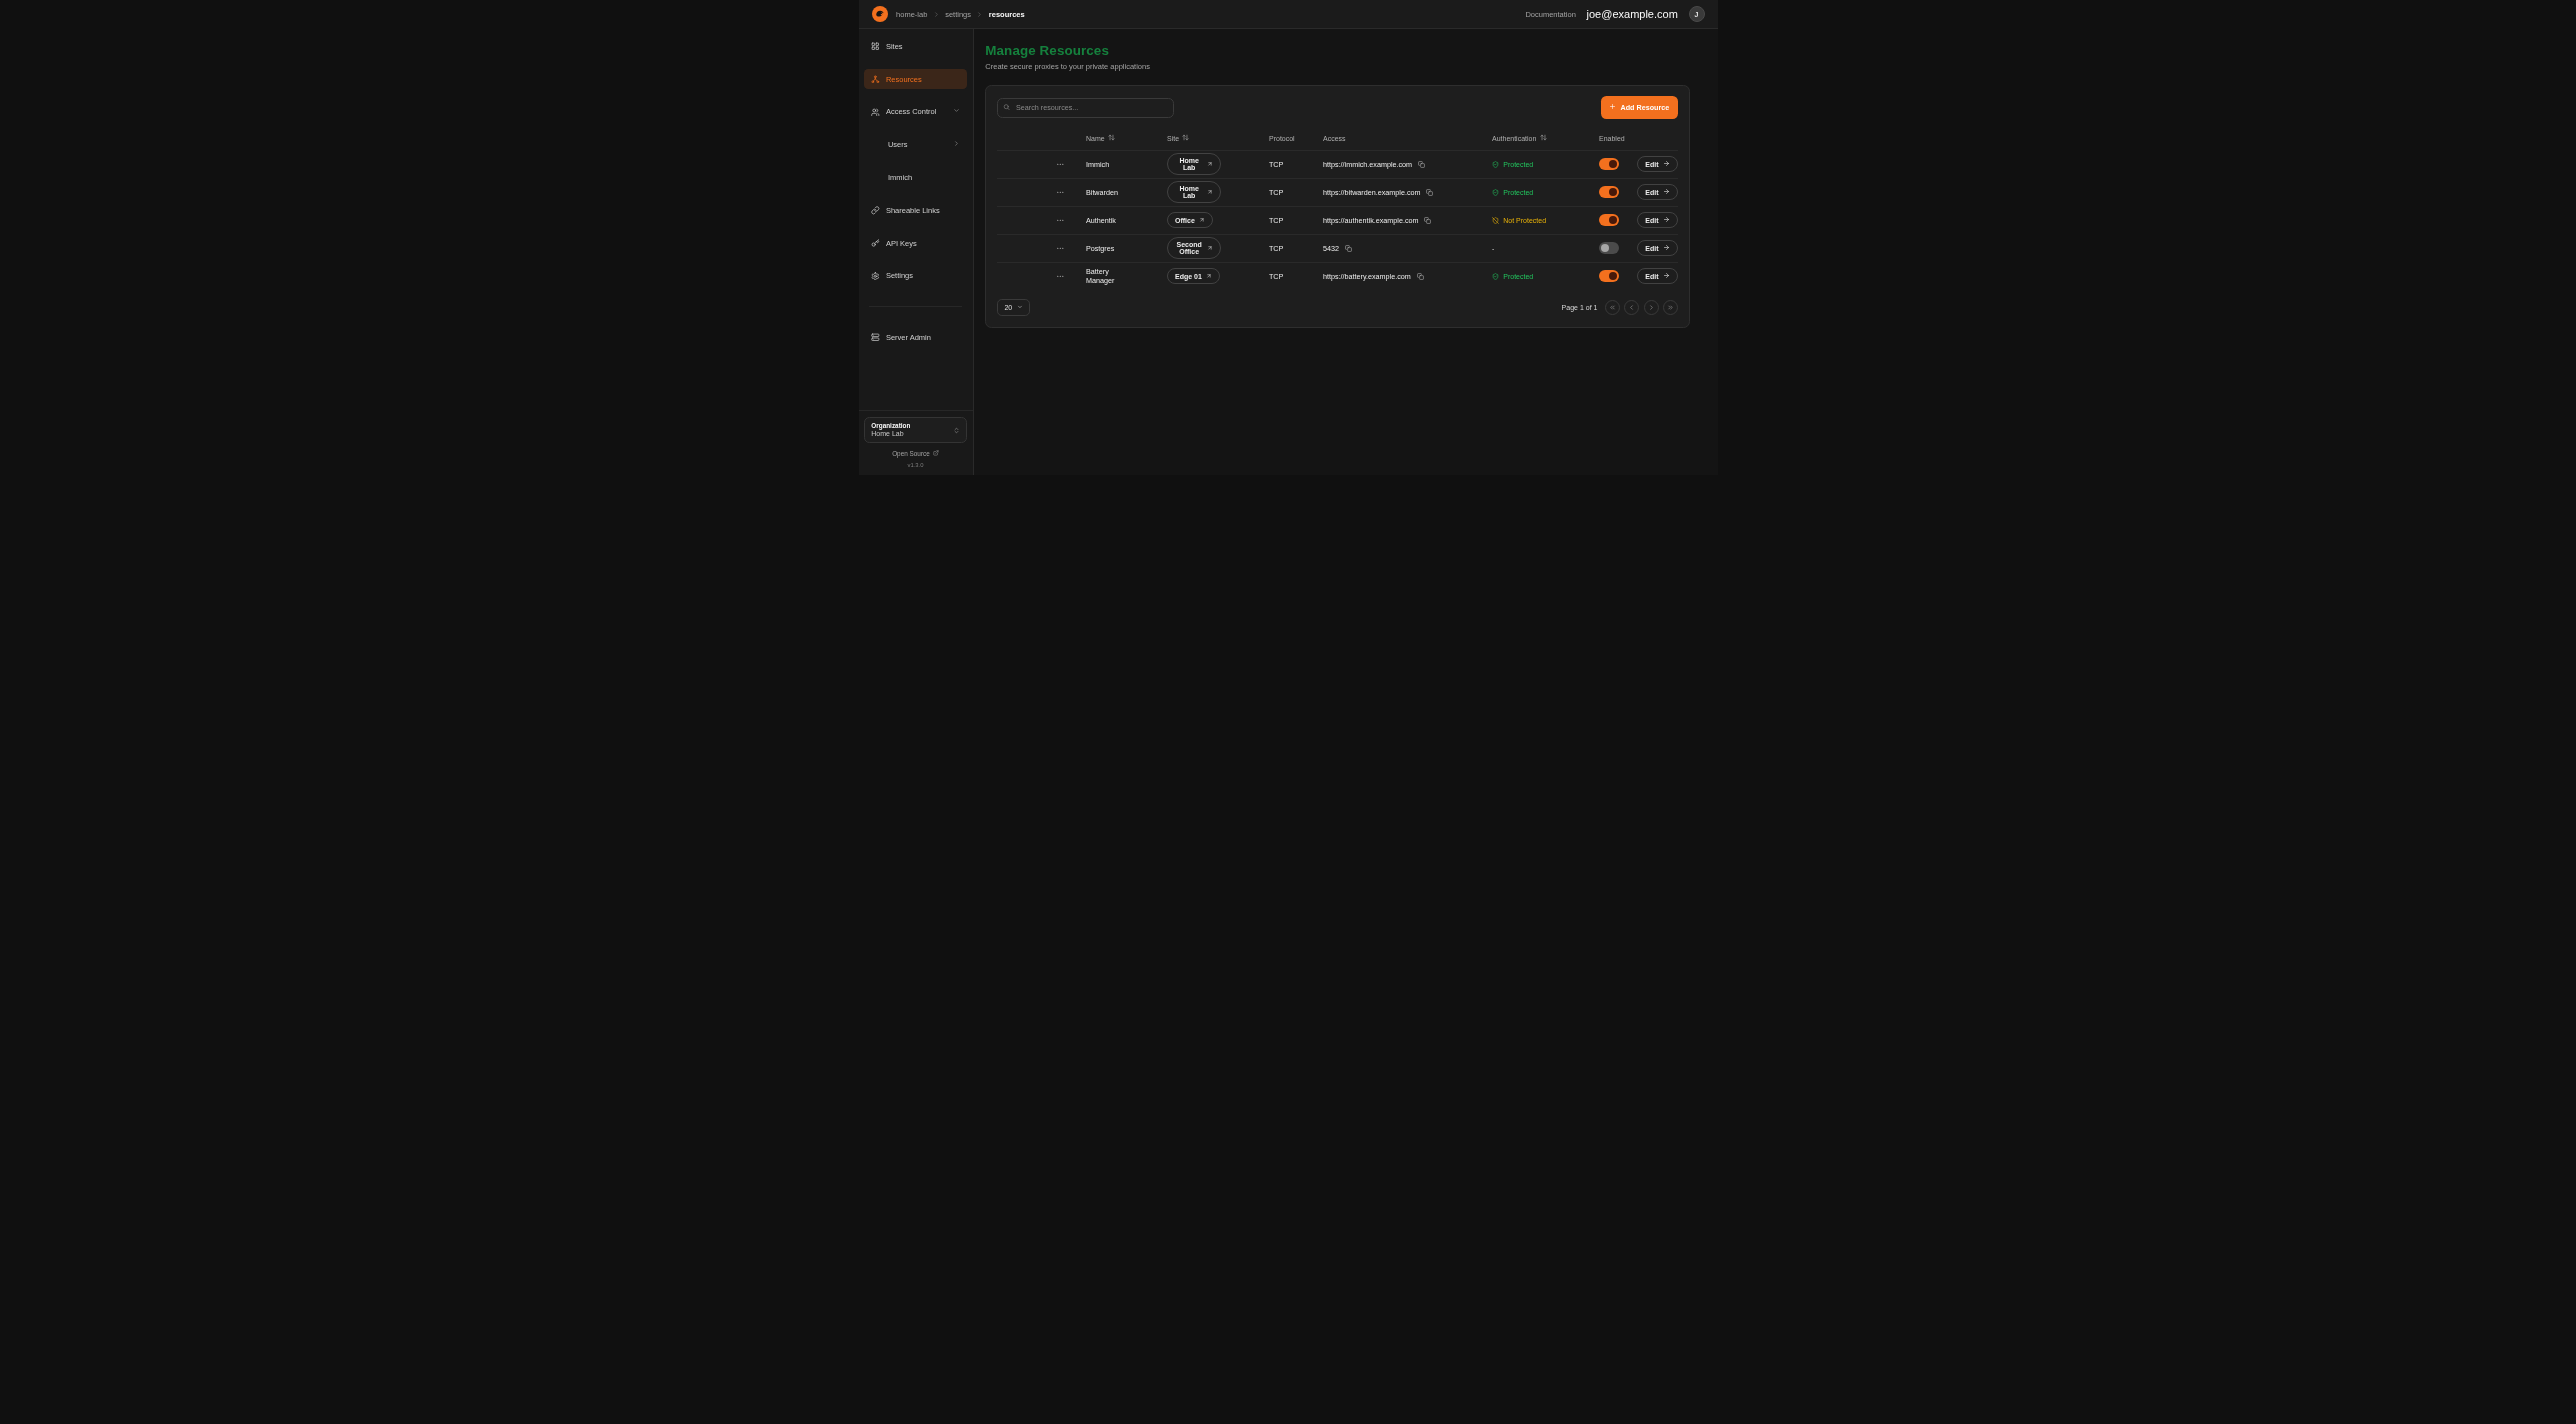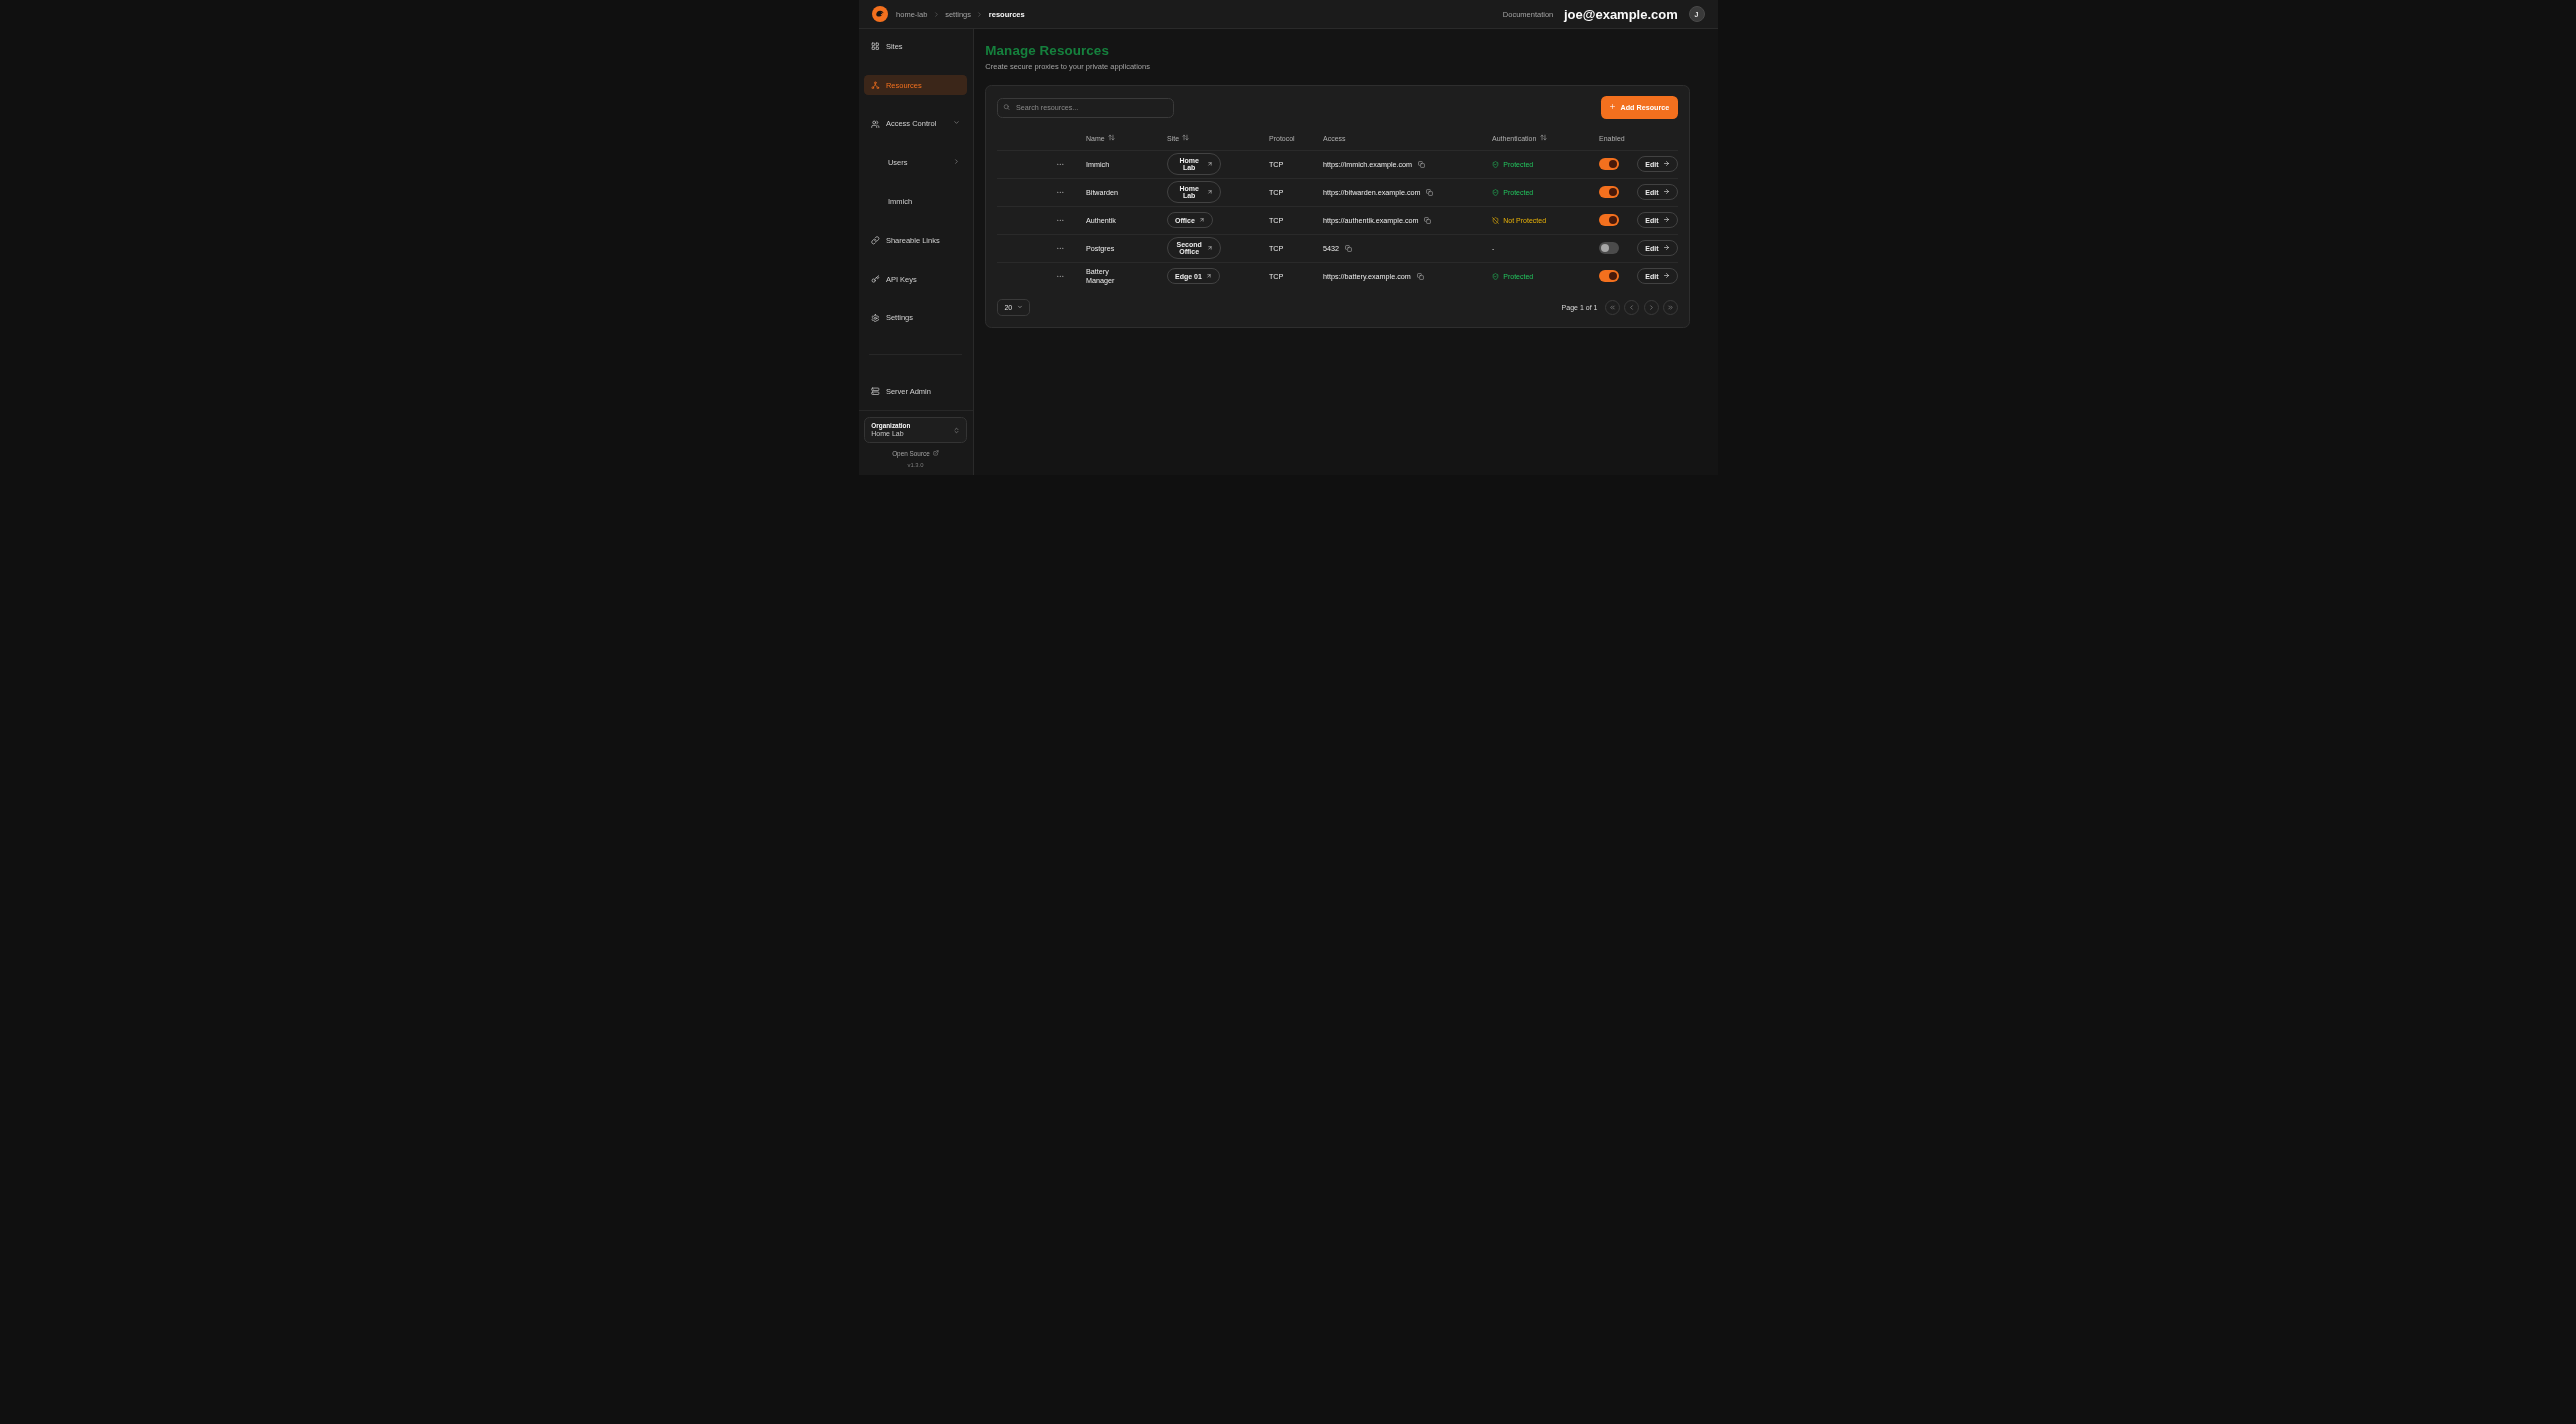--- a/index.html
+++ b/index.html
@@ -20,30 +20,30 @@
     height:29px; flex:none; background:#1b1b1b; border-bottom:0.5px solid #2a2a2a;
     display:flex; align-items:center; padding:0 13px; gap:8.6px;
   }
   .logo { width:16px; height:16px; border-radius:50%; background:#f3701e; display:flex; align-items:center; justify-content:center; flex:none; cursor:pointer; }
   .breadcrumb { display:flex; align-items:center; gap:5.4px; font-size:7.5px; }
   .crumb { color:#a3a3a3; text-decoration:none; cursor:pointer; background:none; border:none; font-size:7.5px; }
   .crumb-sep { color:#6b6b6b; display:flex; }
   .crumb.current { color:#fafafa; font-weight:700; }
   .topbar-right { margin-left:auto; display:flex; align-items:center; gap:10.7px; }
   .doc-link { color:#a3a3a3; background:none; border:none; font-size:7.5px; cursor:pointer; }
-  .user-email { color:#fafafa; font-weight:700; font-size:13px; }
+  .user-email { color:#fafafa; font-weight:400; font-size:11px; }
   .avatar { width:16px; height:16px; border-radius:50%; background:#3a3a3a; border:0.5px solid #4a4a4a; color:#e5e5e5;
     display:flex; align-items:center; justify-content:center; font-size:7px; font-weight:600; cursor:pointer; }
 
   
   .shell { flex:1; display:flex; min-height:446px; }
 
   
   .sidebar { width:115px; flex:none; background:#191919; border-right:0.5px solid #2a2a2a; display:flex; flex-direction:column; padding:7.5px 0 5.4px; }
-  .nav { display:flex; flex-direction:column; gap:19px; padding:0 5.4px; }
+  .nav { display:flex; flex-direction:column; gap:13px; padding:0 5.4px; }
   .nav-item {
     display:flex; align-items:center; gap:5.9px; padding:5.4px 7.5px; border-radius:4.3px;
     color:#d0d0d0; font-size:7.5px; background:none; border:none; text-align:left; cursor:pointer; width:100%;
   }
   .nav-item.active { background:rgba(243,112,30,0.16); color:#f3701e; }
   .nav-item .chev { margin-left:auto; color:#9a9a9a; }
   .nav-item.sub { padding-left:24px; }
   .nav-icon { color:inherit; display:flex; }
   .nav-sep { height:0.5px; background:#272727; margin:7.5px 5.4px; }
   .sidebar-bottom { margin-top:auto; border-top:0.5px solid #272727; padding:6.4px 5.4px 2.1px; }

